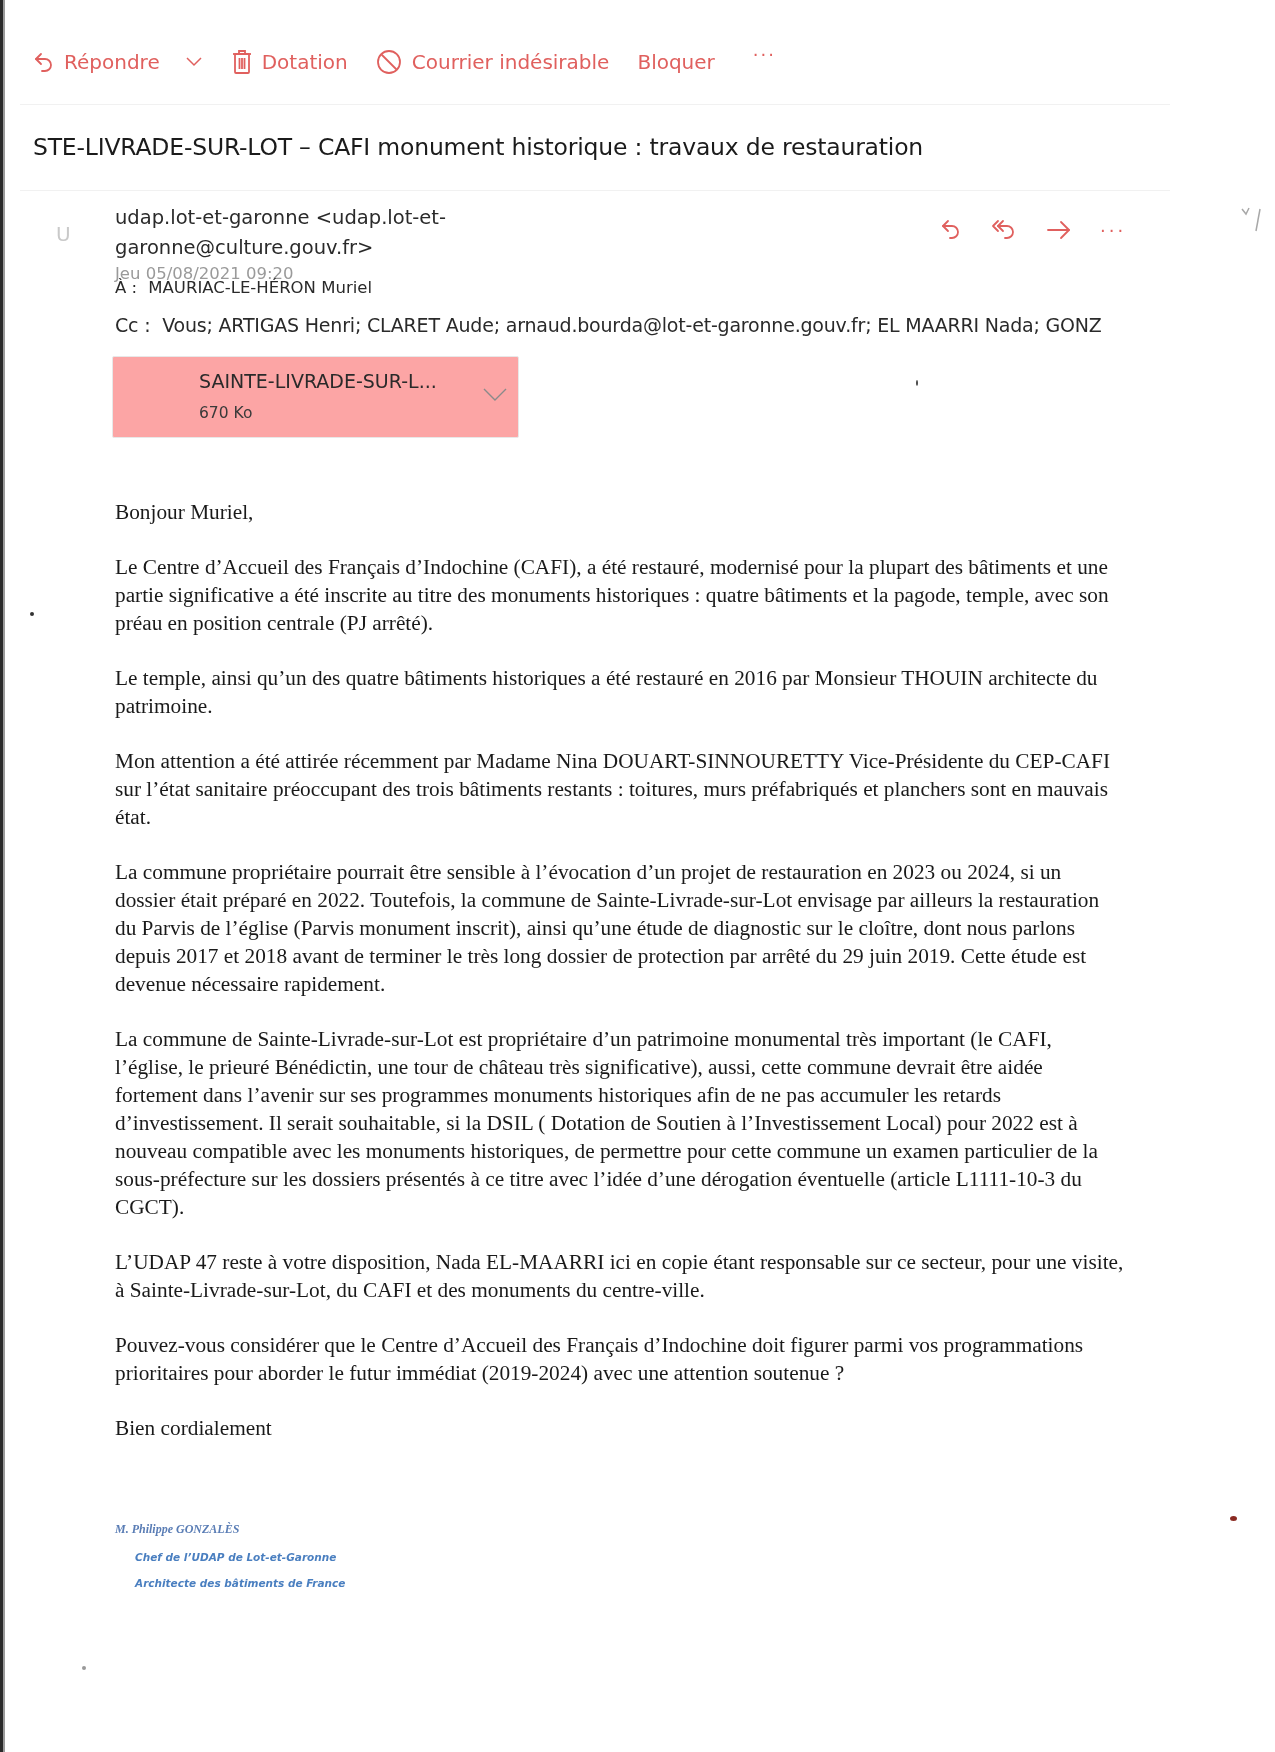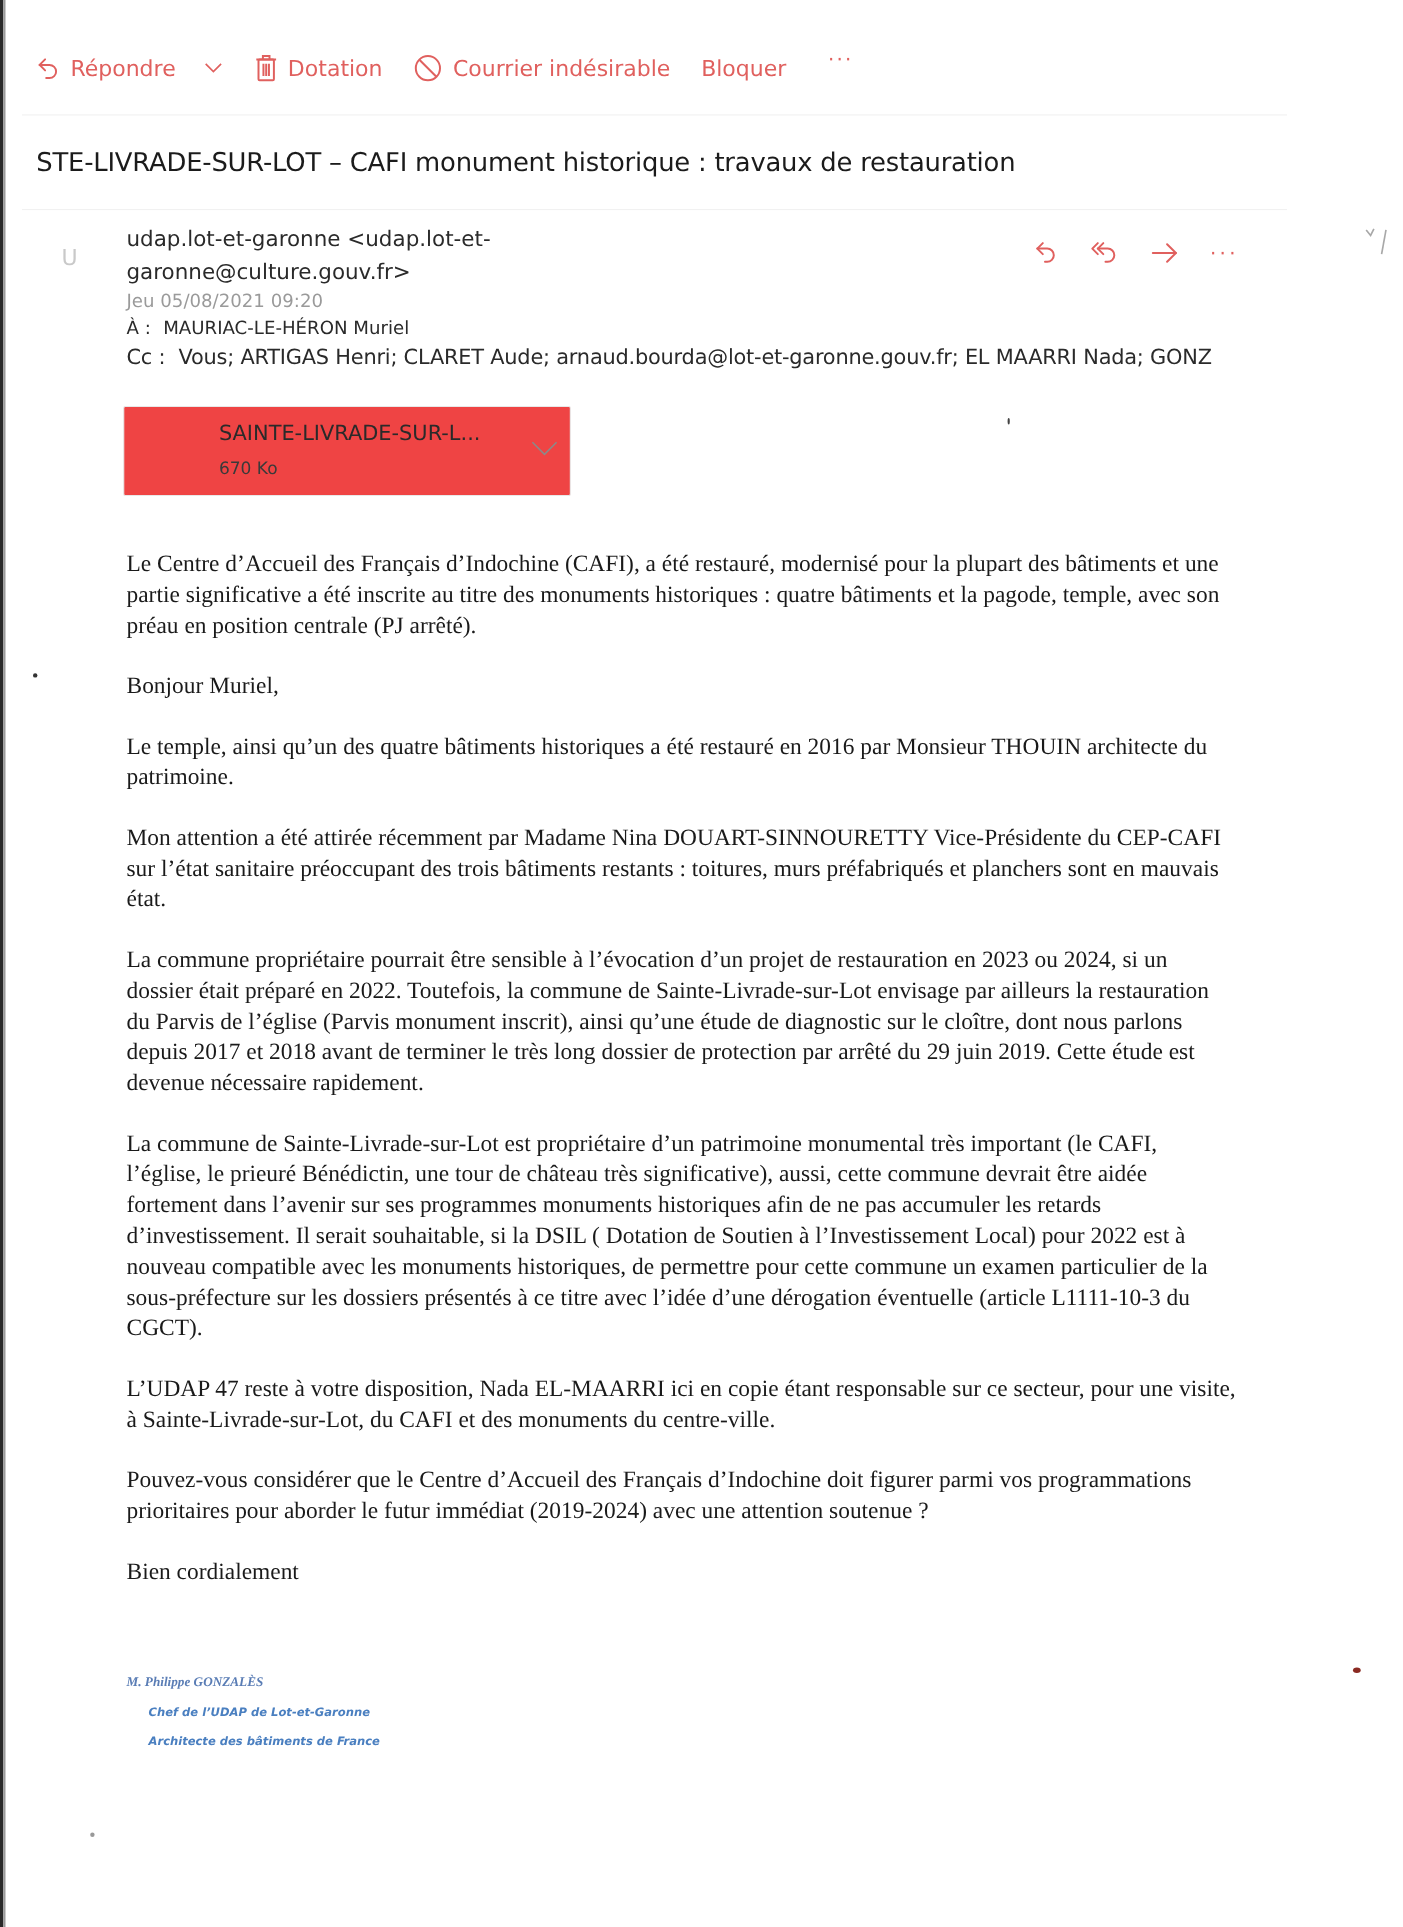--- a/index.html
+++ b/index.html
@@ -19,32 +19,32 @@
 
   .hr-faint { position:absolute; left:20px; width:1150px; height:1px; background:#f1f1f1; }
 
   
   .subject { position:absolute; left:33px; top:133px; font-size:23.5px; color:#1b1b1b; font-weight:500; white-space:nowrap; letter-spacing:-0.2px; }
 
   
   .avatar-letter { position:absolute; left:56px; top:222px; font-size:20px; color:#c9c9c9; }
   .sender { position:absolute; left:115px; top:203px; width:560px; font-size:19.5px; line-height:30px; color:#2a2a2a; }
   .date { position:absolute; left:115px; top:264px; font-size:16.5px; color:#9a9a9a; }
-  .to-line { position:absolute; left:115px; top:289px; font-size:16.5px; color:#2a2a2a; white-space:nowrap; }
+  .to-line { position:absolute; left:115px; top:278px; font-size:16.5px; color:#2a2a2a; white-space:nowrap; }
   .cc-line { position:absolute; left:115px; top:314px; font-size:19px; color:#2a2a2a; white-space:nowrap; letter-spacing:-0.2px; }
   .lbl { font-weight:500; margin-right:6px; }
 
   .msg-actions { position:absolute; left:940px; top:218px; display:flex; align-items:center; }
   .msg-actions .act { margin-right:28px; cursor:pointer; display:flex; align-items:center; }
   .msg-actions .dots { color:#e0605e; font-size:18px; letter-spacing:3px; cursor:pointer; }
 
   .scan-mark { position:absolute; left:1240px; top:205px; width:30px; height:30px; color:#9a9a9a; font-size:14px; }
 
   
-  .attach { position:absolute; left:112px; top:369px; width:405px; height:80px; border:1px solid #e8e8e8; border-radius:2px; cursor:pointer; background:#ef4444; }
+  .attach { position:absolute; left:112px; top:356px; width:405px; height:80px; border:1px solid #e8e8e8; border-radius:2px; cursor:pointer; background:#fca5a5; }
   .attach-name { position:absolute; left:86px; top:13px; font-size:19px; color:#2a2a2a; white-space:nowrap; }
   .attach-size { position:absolute; left:86px; top:47px; font-size:15.5px; color:#3a3a3a; }
   .attach-caret { position:absolute; left:370px; top:30px; cursor:pointer; }
 
   
   .body-text { position:absolute; left:115px; top:498px; width:1010px; font-family:"Liberation Serif", serif; font-size:21.3px; line-height:28px; color:#1a1a1a; }
   .body-text p { margin:0 0 27px 0; }
   .body-text p.closing { margin-bottom:0; }
 
   .signature { position:absolute; left:115px; top:1522px; font-size:11.5px; color:#4a76b8; font-style:italic; }
@@ -146,22 +146,22 @@
   <div class="attach-name">SAINTE-LIVRADE-SUR-L...</div>
   <div class="attach-size">670 Ko</div>
   <div class="attach-caret">
     <svg width="24" height="14" viewBox="0 0 24 14" fill="none" stroke="#8a8a8a" stroke-width="1.4">
         <path d="M1 1 L12 12 L23 1"></path>
       </svg>
   </div>
 </div>
 
 <div class="body-text">
+  <p>Bonjour Muriel,</p>
   <p>Le Centre d’Accueil des Français d’Indochine (CAFI), a été restauré, modernisé pour la plupart des bâtiments et une partie significative a été inscrite au titre des monuments historiques : quatre bâtiments et la pagode, temple, avec son préau en position centrale (PJ arrêté).</p>
-  <p>Bonjour Muriel,</p>
   <p>Le temple, ainsi qu’un des quatre bâtiments historiques a été restauré en 2016 par Monsieur THOUIN architecte du patrimoine.</p>
   <p>Mon attention a été attirée récemment par Madame Nina DOUART-SINNOURETTY Vice-Présidente du CEP-CAFI sur l’état sanitaire préoccupant des trois bâtiments restants : toitures, murs préfabriqués et planchers sont en mauvais état.</p>
   <p>La commune propriétaire pourrait être sensible à l’évocation d’un projet de restauration en 2023 ou 2024, si un dossier était préparé en 2022. Toutefois, la commune de Sainte-Livrade-sur-Lot envisage par ailleurs la restauration du Parvis de l’église (Parvis monument inscrit), ainsi qu’une étude de diagnostic sur le cloître, dont nous parlons depuis 2017 et 2018 avant de terminer le très long dossier de protection par arrêté du 29 juin 2019. Cette étude est devenue nécessaire rapidement.</p>
   <p>La commune de Sainte-Livrade-sur-Lot est propriétaire d’un patrimoine monumental très important (le CAFI, l’église, le prieuré Bénédictin, une tour de château très significative), aussi, cette commune devrait être aidée fortement dans l’avenir sur ses programmes monuments historiques afin de ne pas accumuler les retards d’investissement. Il serait souhaitable, si la DSIL ( Dotation de Soutien à l’Investissement Local) pour 2022 est à nouveau compatible avec les monuments historiques, de permettre pour cette commune un examen particulier de la sous-préfecture sur les dossiers présentés à ce titre avec l’idée d’une dérogation éventuelle (article L1111-10-3 du CGCT).</p>
   <p>L’UDAP 47 reste à votre disposition, Nada EL-MAARRI ici en copie étant responsable sur ce secteur, pour une visite, à Sainte-Livrade-sur-Lot, du CAFI et des monuments du centre-ville.</p>
   <p>Pouvez-vous considérer que le Centre d’Accueil des Français d’Indochine doit figurer parmi vos programmations prioritaires pour aborder le futur immédiat (2019-2024) avec une attention soutenue ?</p>
   <p class="closing">Bien cordialement</p>
 </div>
 
 <div class="signature">

